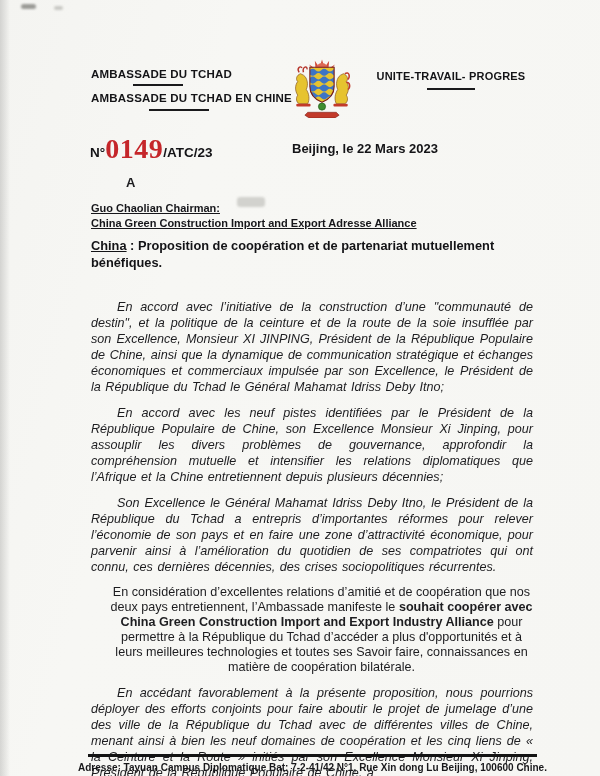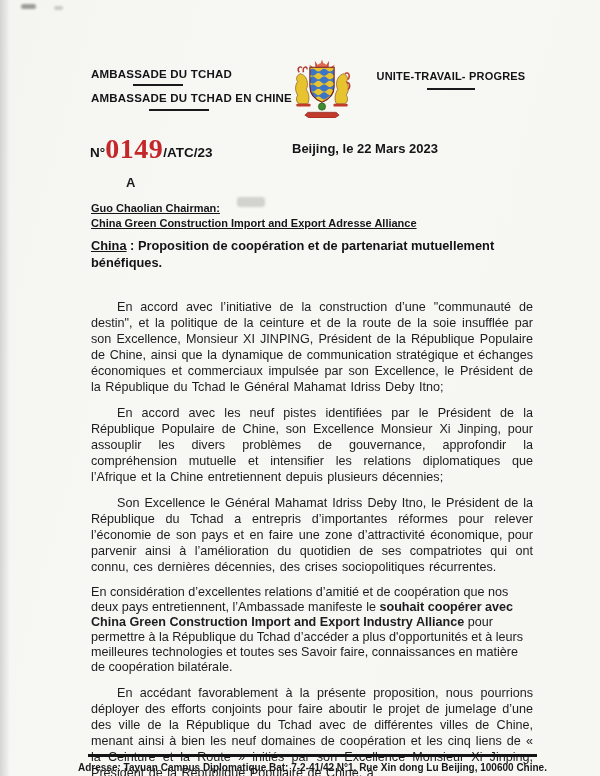--- a/index.html
+++ b/index.html
@@ -42,22 +42,22 @@
 
   
   .subject{ position:absolute; left:91px; top:238px; width:442px;
     font-weight:bold; font-size:12.8px; line-height:16.5px; color:#131316; }
   .subject .lbl{ text-decoration:underline; }
 
   
   .body{ position:absolute; left:91px; top:299px; width:442px; }
   .body p{ margin:0 0 10px 0; font-size:12.6px; line-height:16px;
     text-align:justify; color:#1d1d20; word-spacing:1px; }
-  .body p.indent{ text-indent:26px; }
-  .body p.left{ text-align:left; word-spacing:normal; }
+  .body p.indent{ text-indent:26px;font-style:italic; }
+  .body p.left{ text-align:center; word-spacing:normal;margin-left:19px; }
   .body p.tight{ line-height:15px; }
   .body .b{ font-weight:bold; }
 
   
   .footer-rule{ position:absolute; left:88px; top:754px; width:449px; height:3px; background:#141414; }
   .footer-text{ position:absolute; left:78px; top:762px; width:469px; text-align:center;
     font-weight:bold; font-size:10px; color:#18181b; white-space:nowrap; }
 </style>
 </head>
 <body>

